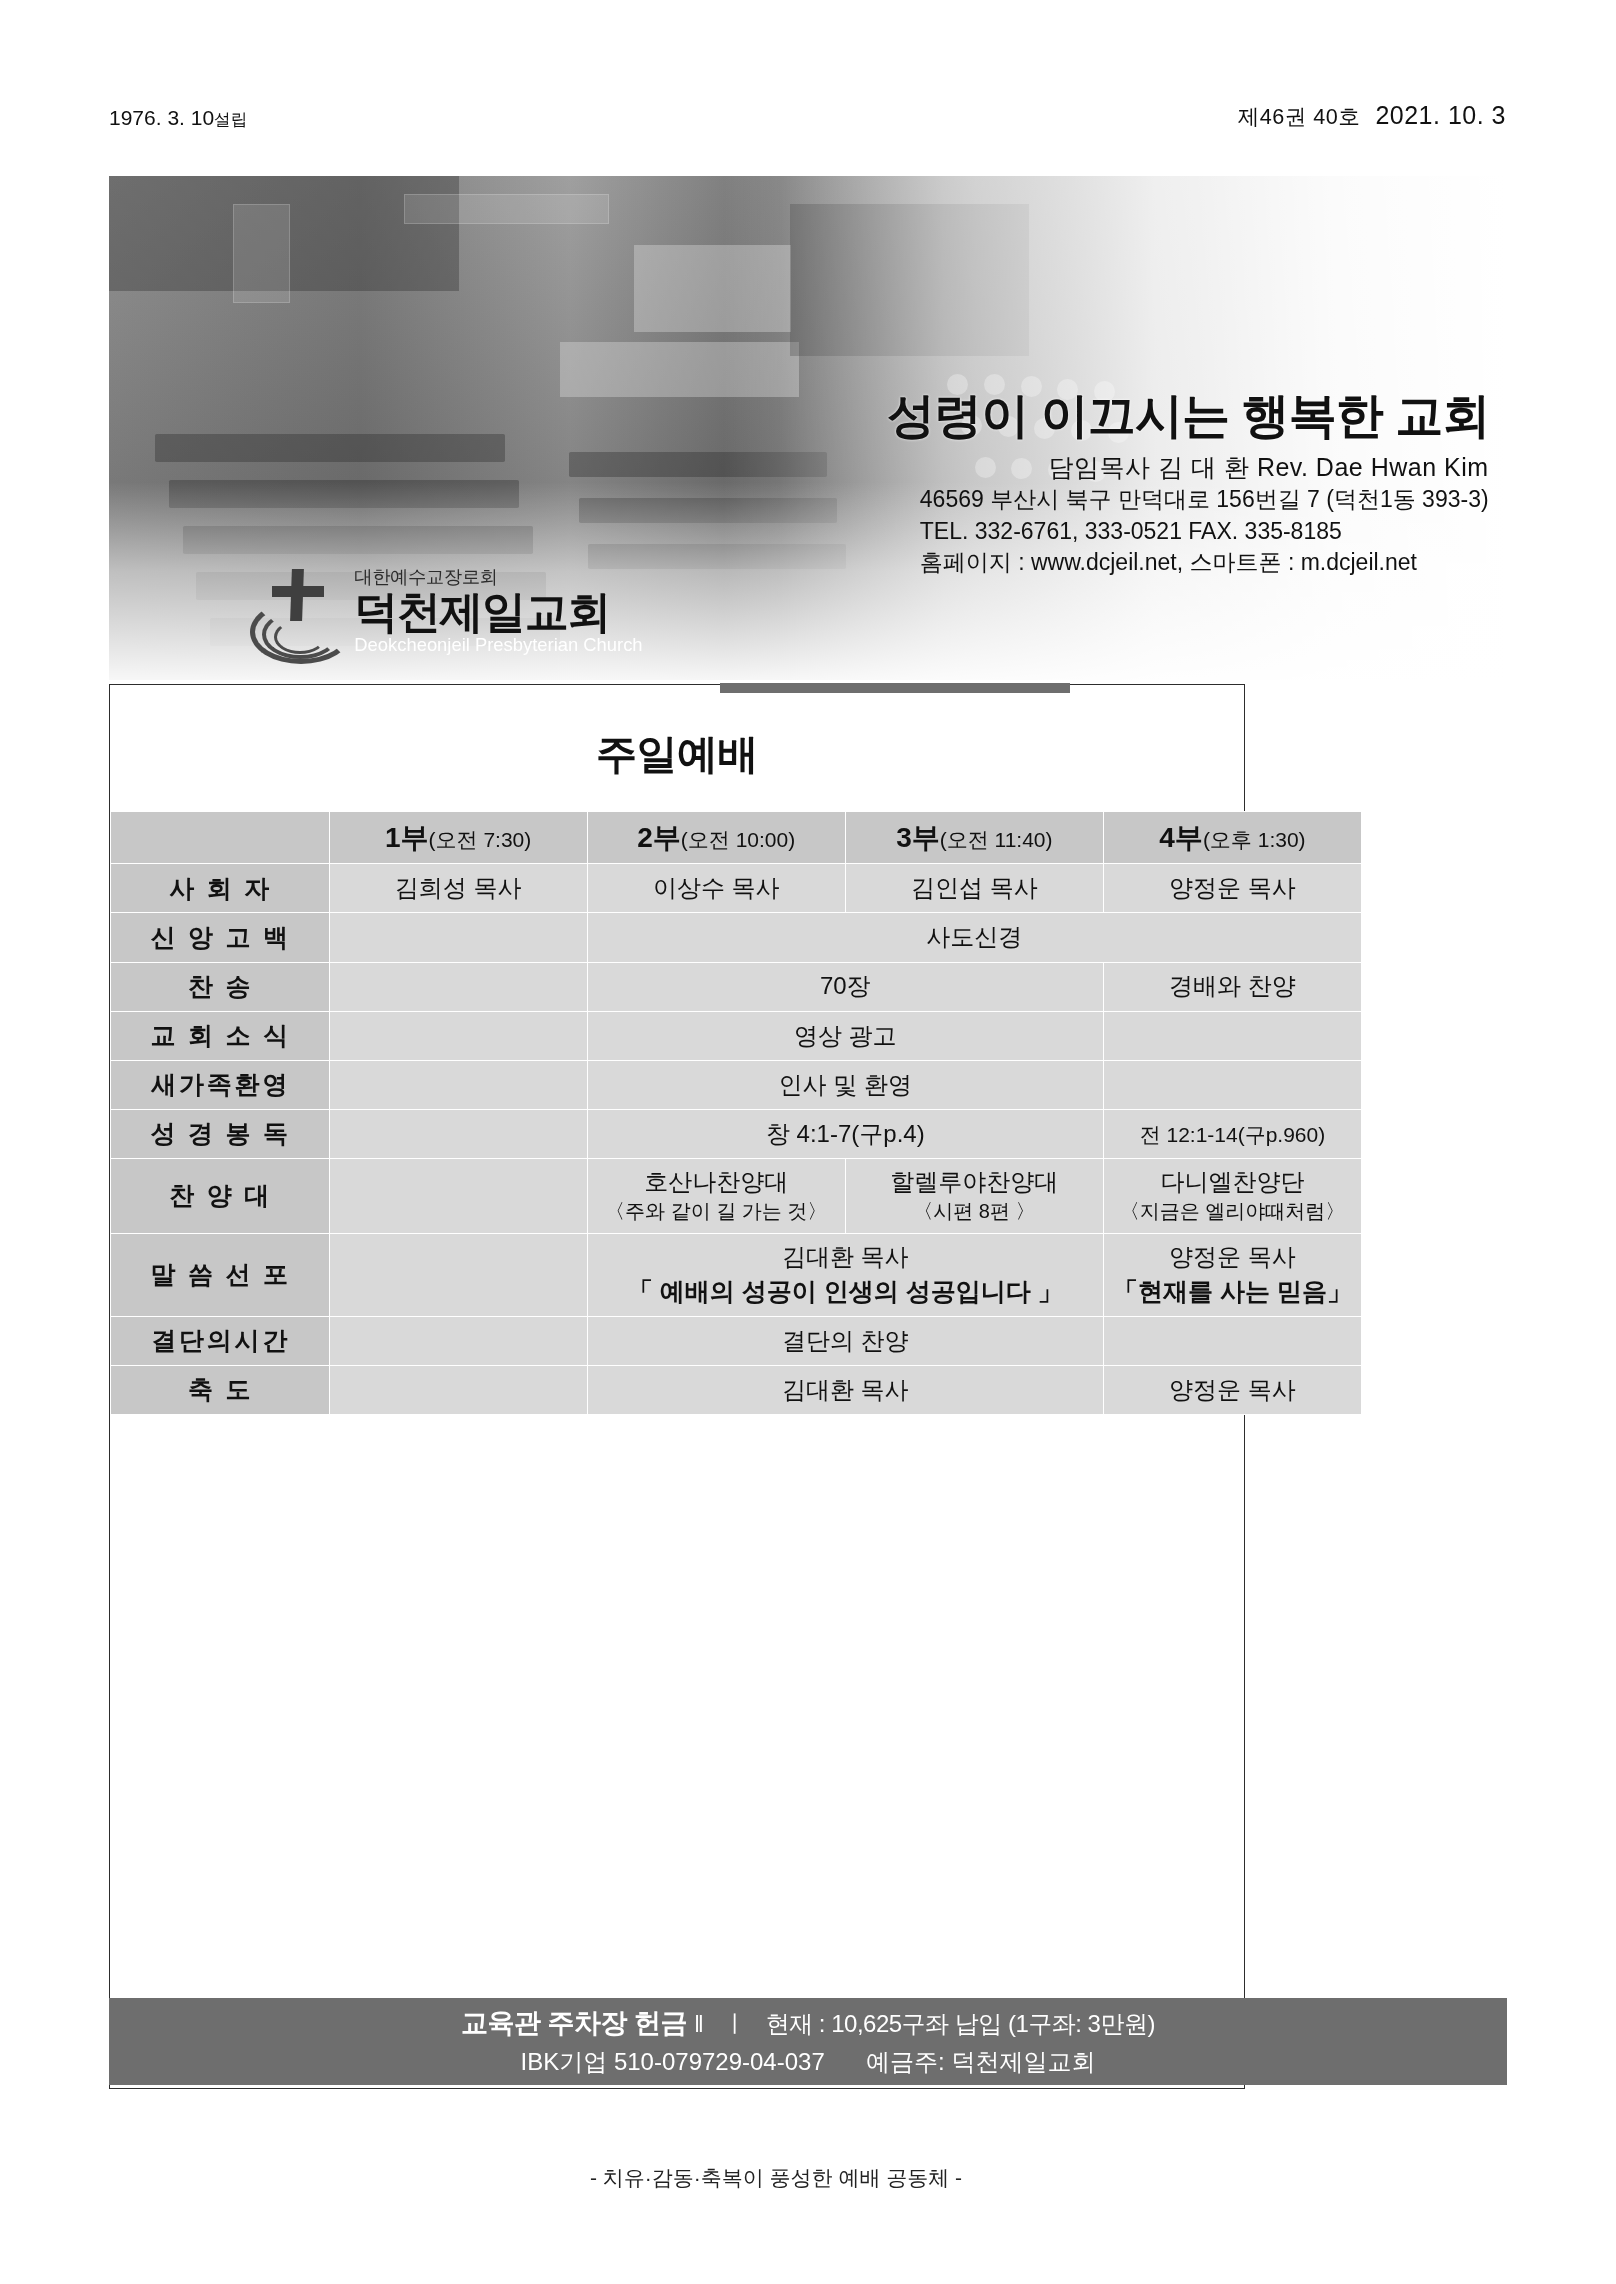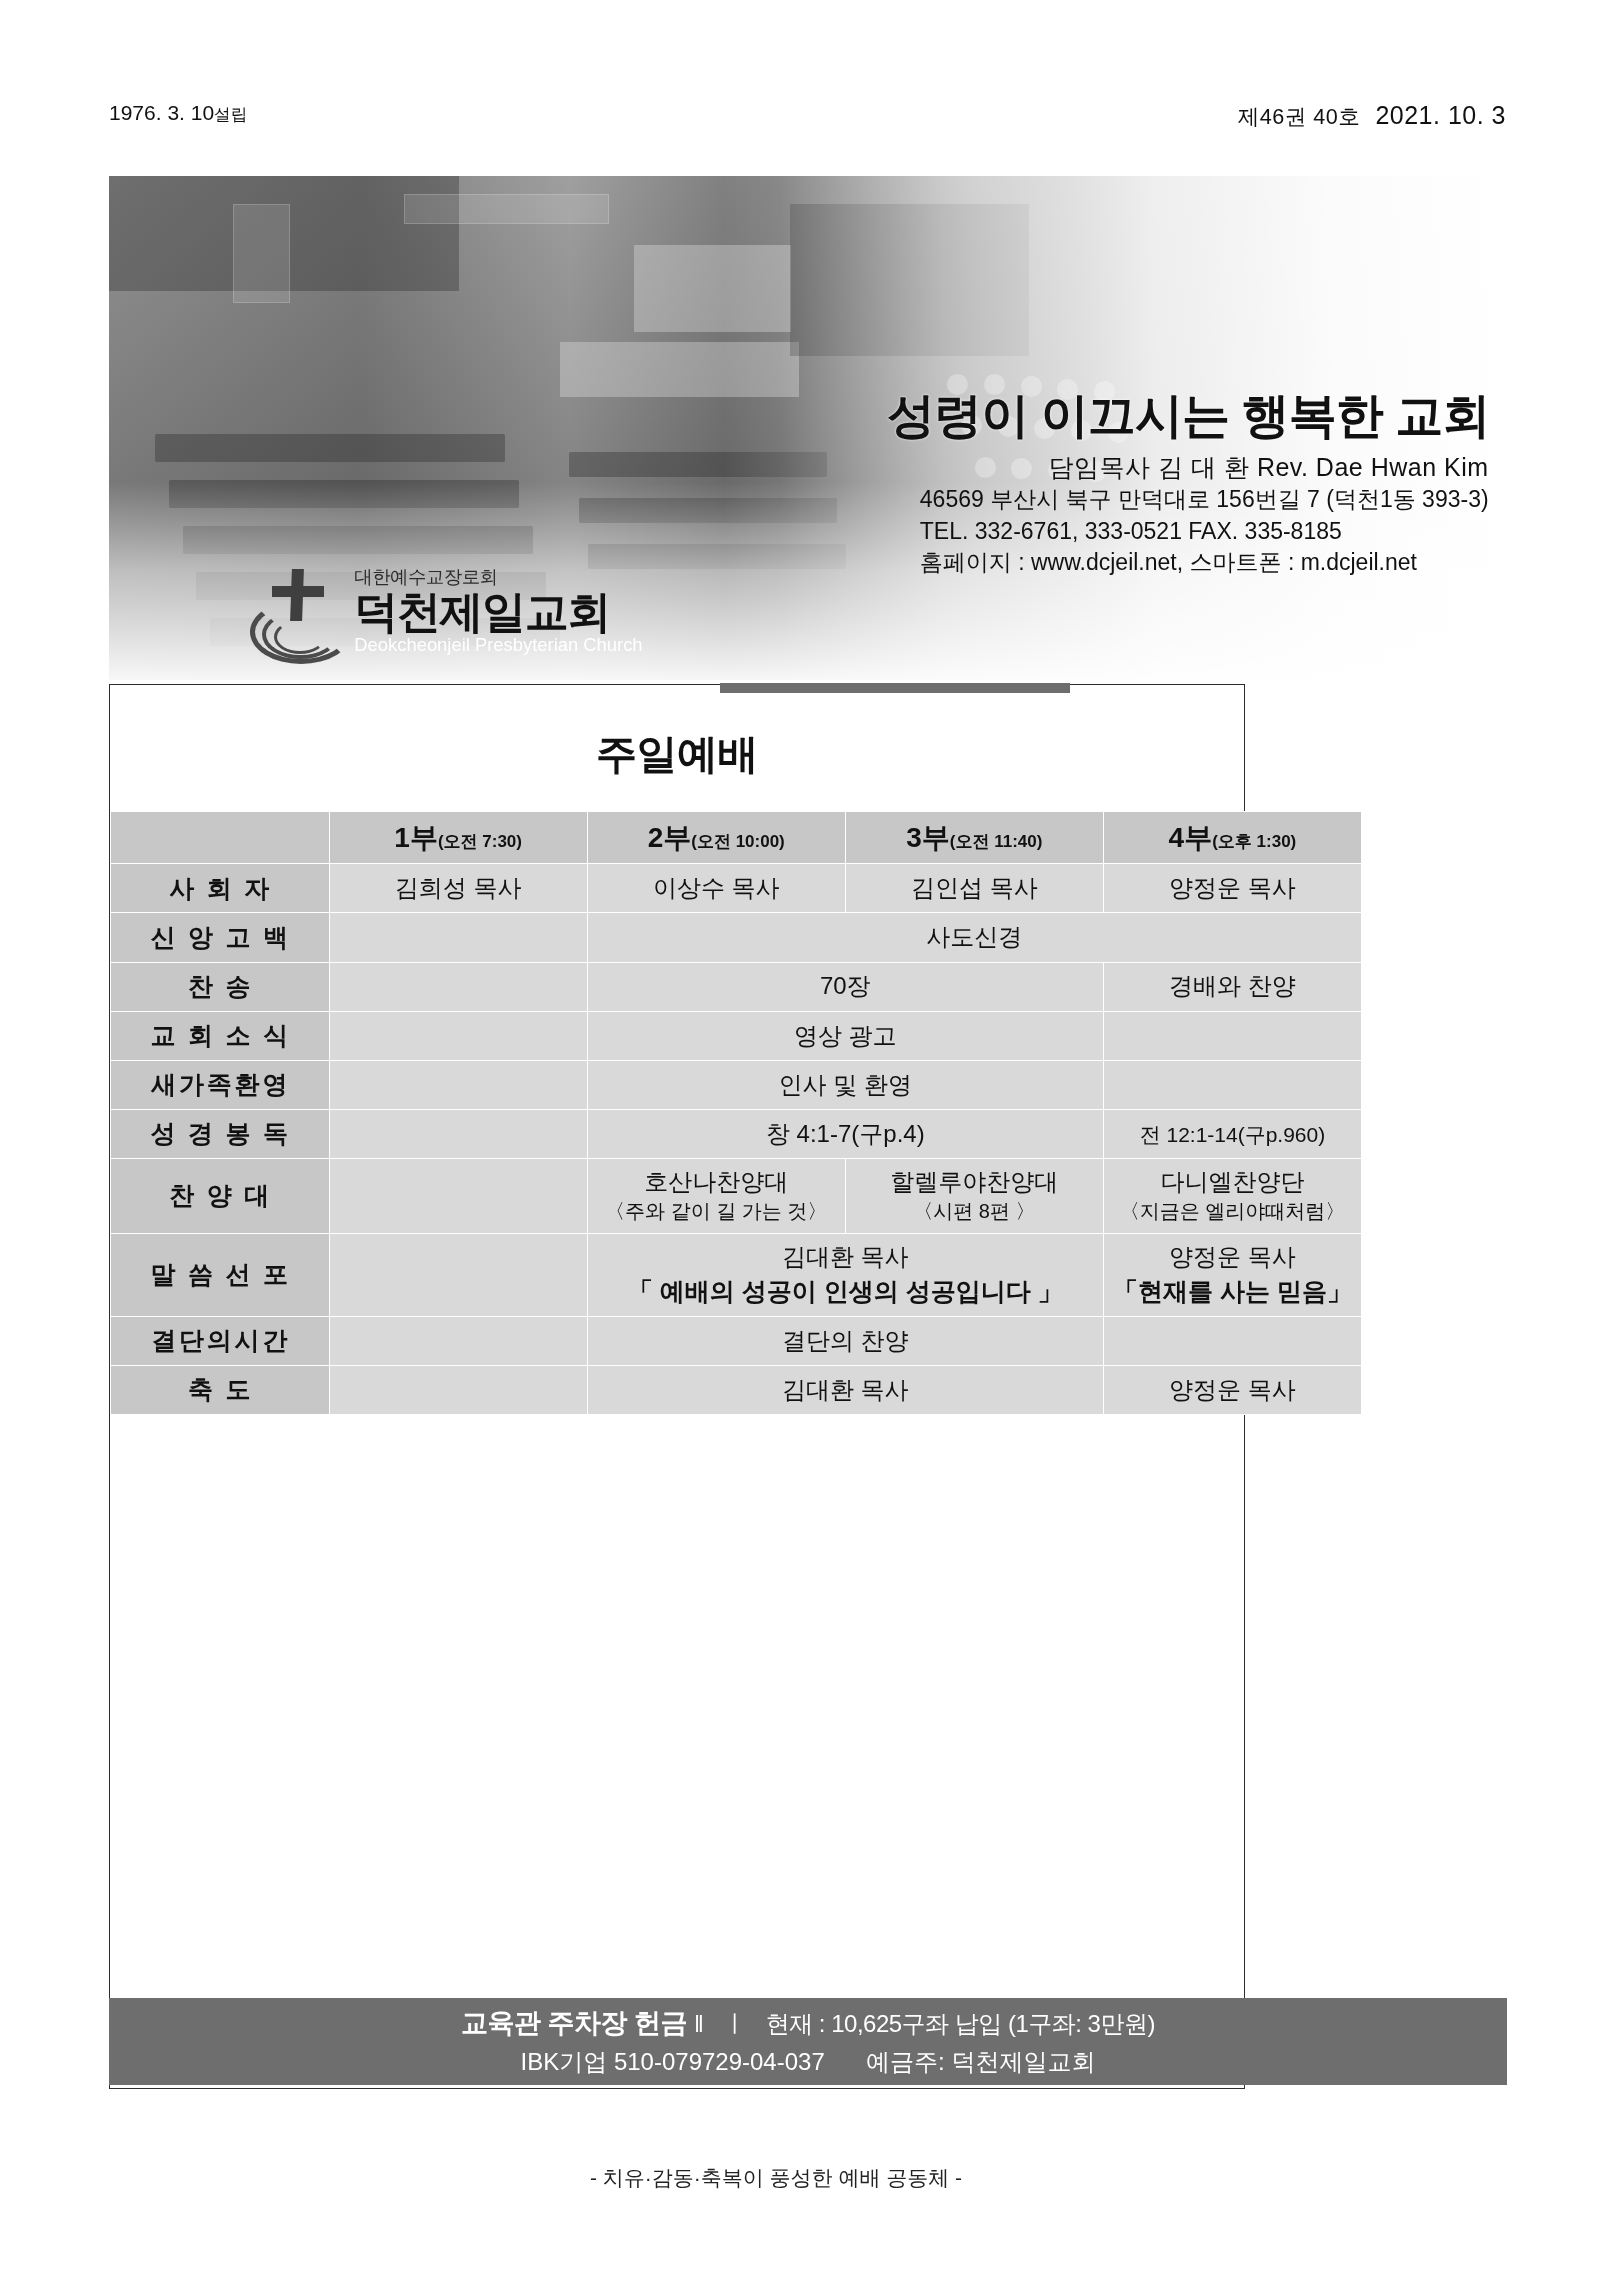--- a/index.html
+++ b/index.html
@@ -24,21 +24,21 @@
   }
 
   
   .topbar {
     position: absolute;
     left: 109px;
     top: 101px;
     width: 1397px;
     display: flex;
     justify-content: space-between;
-    align-items: flex-start;
+    align-items: flex-end;
     gap: 20px;
   }
   .topbar .founded {
     font-size: 21px;
     letter-spacing: 0px;
     color: #111;
   }
   .topbar .founded .small {
     font-size: 16.6px;
   }
@@ -253,22 +253,22 @@
   table.sched td.colhead {
     background: #c7c7c7;
     font-weight: bold;
     font-size: 24px;
   }
   table.sched td.colhead .num {
     font-size: 28px;
     font-weight: bold;
   }
   table.sched td.colhead .sub {
-    font-size: 17px;
-    font-weight: bold;
+    font-size: 21px;
+    font-weight: normal;
   }
   table.sched td.corner { background: #c7c7c7; }
   table.sched td.empty { background: #d9d9d9; }
   .sub2 { font-size: 20px; display:block; margin-top: 1.8px; }
   .bold-quote { font-weight: bold; font-size: 25px; display:block; margin-top: 3.7px; }
   .note-small { font-size: 21px; }
 
   
   .offering-bar {
     position: absolute;

